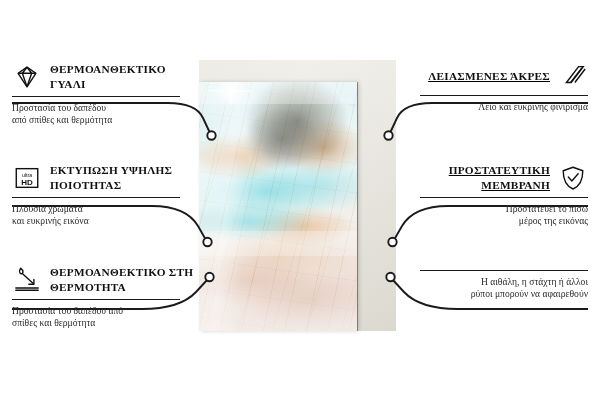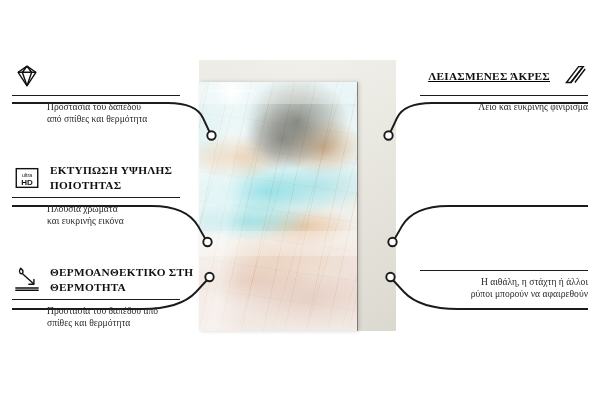--- a/index.html
+++ b/index.html
@@ -71,21 +71,21 @@
   .feat.right{right:12px;text-align:right;}
   .head{display:flex;align-items:center;gap:8px;}
   .feat.right .head{flex-direction:row-reverse;text-decoration:underline;}
   .ttl{
     font-size:11.3px;line-height:14.5px;letter-spacing:.25px;
     color:#111;font-weight:700;flex:1;
   }
   .rule{height:0;border-top:1.4px solid #1b1b1b;margin:5px 0 5px;}
   .feat.left .rule{width:168px;}
   .feat.right .rule{width:168px;margin-left:auto;}
-  .sub{font-size:9.6px;line-height:12.4px;color:#2a2a2a;margin-left:35px;}
+  .sub{font-size:9.6px;line-height:12.4px;color:#2a2a2a;}
   .ico{width:30px;height:28px;flex:0 0 30px;display:block;}
 
   .f1{top:62px;}
   .f2{top:163px;}
   .f3{top:265px;}
 </style>
 </head>
 <body>
 
 <div class="stage">
@@ -117,20 +117,21 @@
   </svg>
 
   <div class="feat left f1">
     <div class="head">
       <svg class="ico" viewBox="0 0 32 30">
         <g fill="none" stroke="#111" stroke-width="1.5" stroke-linejoin="round">
           <path d="M6.5,11 L16,4.5 L25.5,11 L16,25.5 Z"></path>
           <path d="M6.5,11 L25.5,11 M11,11 L16,4.5 M21,11 L16,4.5 M11,11 L16,25.5 M21,11 L16,25.5"></path>
         </g>
       </svg>
+      <div class="ttl">ΘΕΡΜΟΑΝΘΕΚΤΙΚΟ ΓΥΑΛΙ</div>
     </div>
     <div class="rule"></div>
     <div class="sub" style="white-space:pre-line">Προστασία του δαπέδου
 από σπίθες και θερμότητα</div>
   </div>
 
   <div class="feat left f2">
     <div class="head">
       <svg class="ico" viewBox="0 0 32 30">
         <rect x="4.5" y="5" width="23" height="20" fill="none" stroke="#111" stroke-width="1.5"></rect>
@@ -168,20 +169,34 @@
           <path d="M9,22 L22,5 L27,5 L14,22 Z"></path>
           <path d="M13.5,22 L25.5,6.4 M18,22 L29,7.5"></path>
         </g>
       </svg>
       <div class="ttl">ΛΕΙΑΣΜΕΝΕΣ ΆΚΡΕΣ</div>
     </div>
     <div class="rule"></div>
     <div class="sub" style="white-space:pre-line">Λείο και ευκρινής φινίρισμα</div>
   </div>
 
+  <div class="feat right f2">
+    <div class="head">
+      <svg class="ico" viewBox="0 0 32 30">
+        <g fill="none" stroke="#111" stroke-width="1.5" stroke-linejoin="round" stroke-linecap="round">
+          <path d="M16,3.5 L26.5,7.2 C26.5,17 22.5,24 16,26.8 C9.5,24 5.5,17 5.5,7.2 Z"></path>
+          <path d="M11,14 L14.8,18.2 L21.5,10.5"></path>
+        </g>
+      </svg>
+      <div class="ttl">ΠΡΟΣΤΑΤΕΥΤΙΚΗ ΜΕΜΒΡΑΝΗ</div>
+    </div>
+    <div class="rule"></div>
+    <div class="sub" style="white-space:pre-line">Προστατεύει το πίσω
+μέρος της εικόνας</div>
+  </div>
 
   <div class="feat right f3">
     <div class="rule"></div>
     <div class="sub" style="white-space:pre-line">Η αιθάλη, η στάχτη ή άλλοι
 ρύποι μπορούν να αφαιρεθούν</div>
   </div>
 
 </div>
 
 </body></html>

